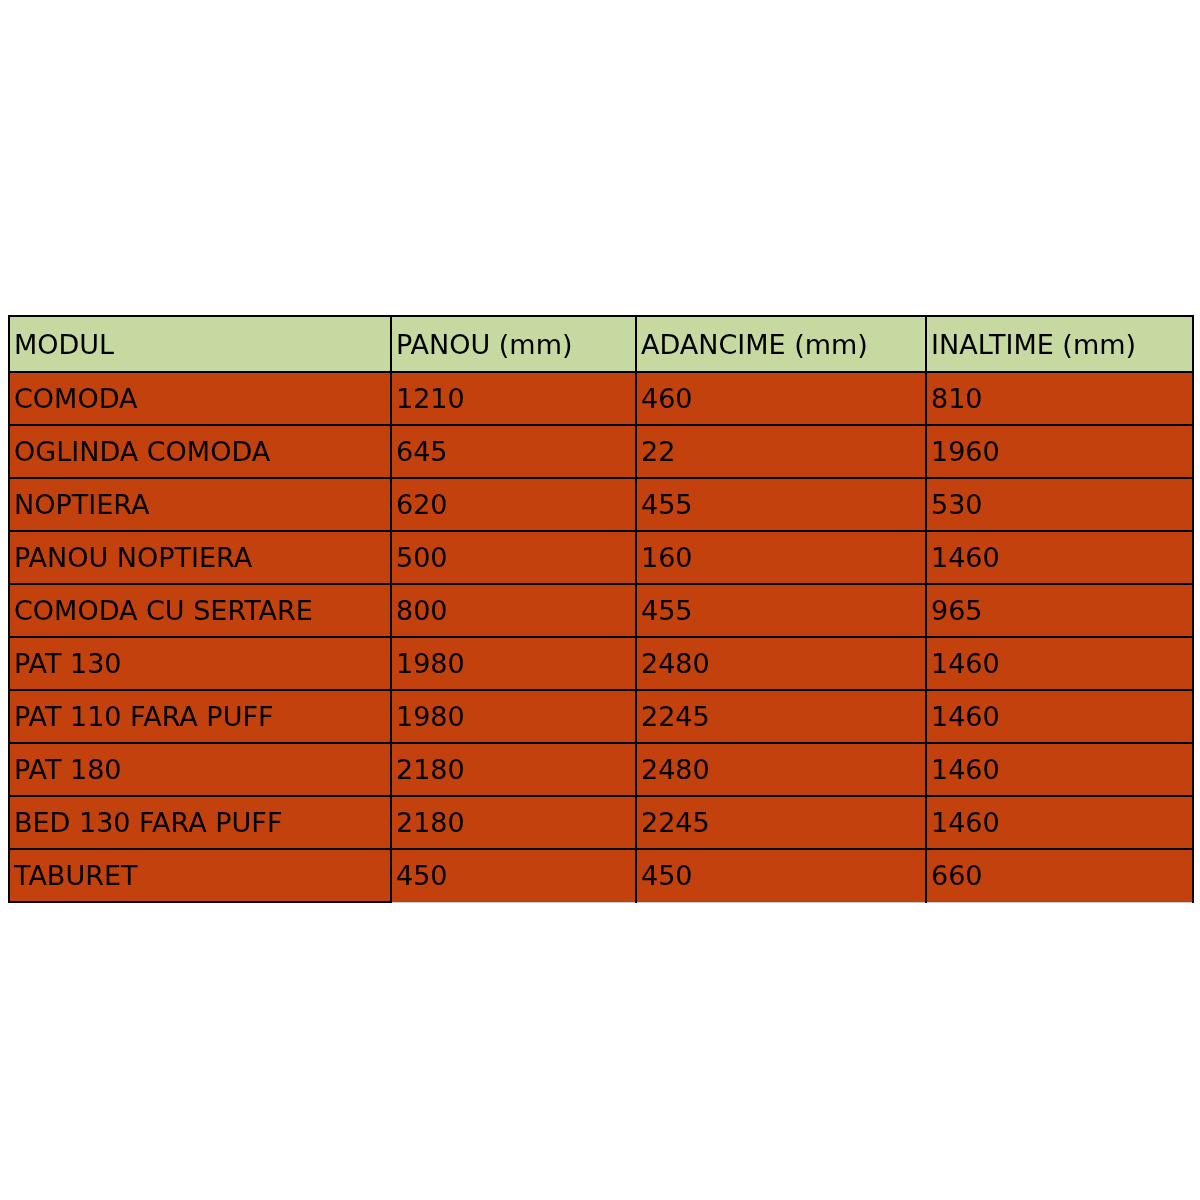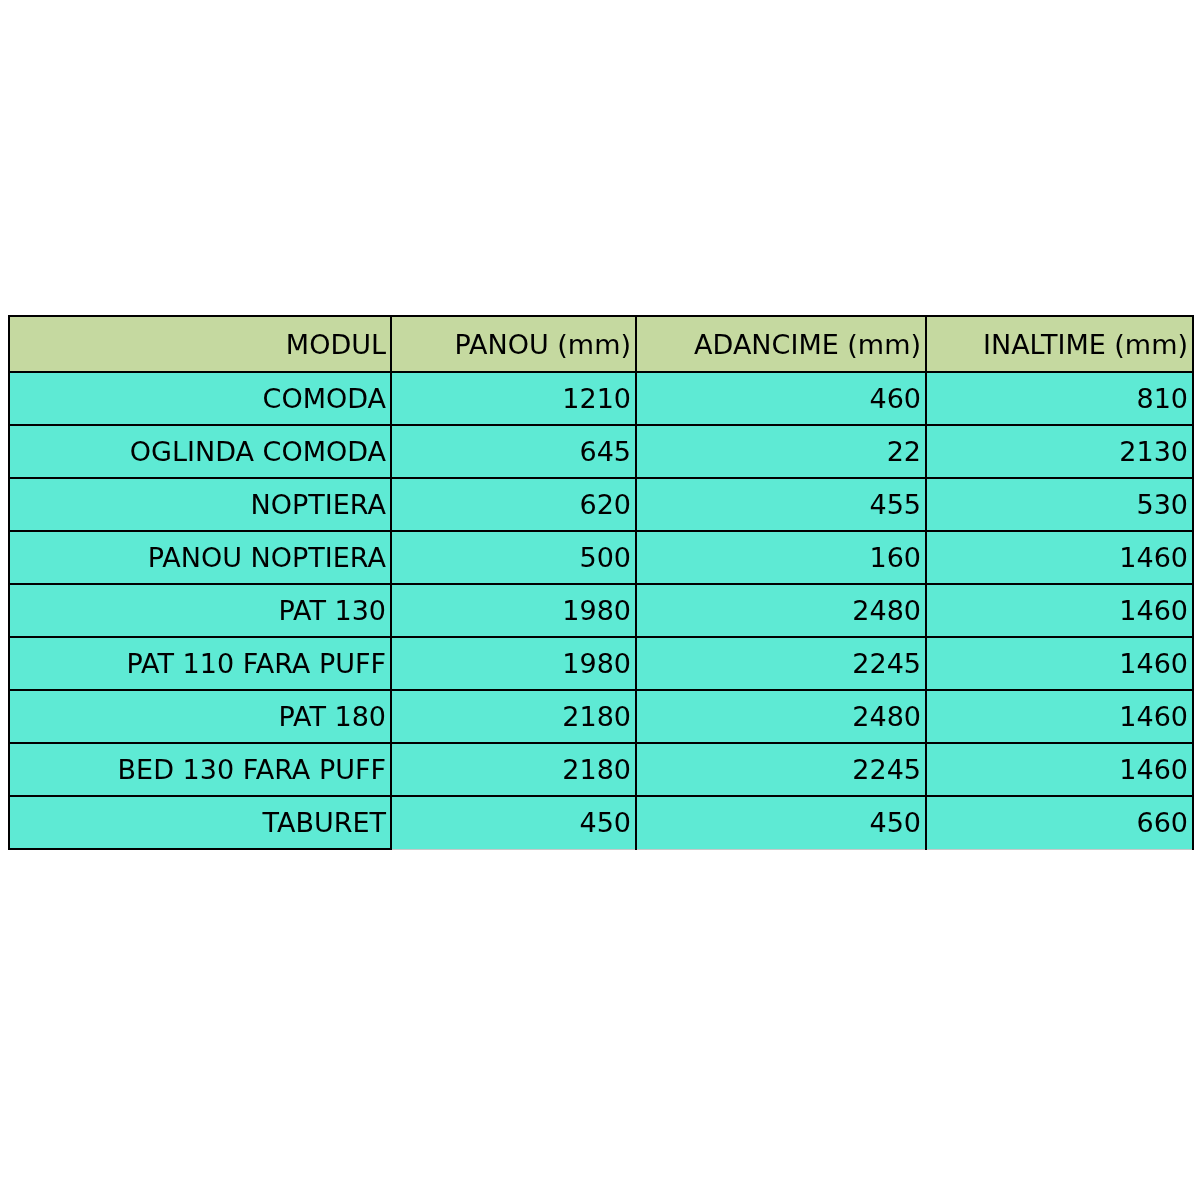--- a/index.html
+++ b/index.html
@@ -26,36 +26,36 @@
     width: 1184px;
   }
   table.dim-table col.c0 { width: 382px; }
   table.dim-table col.c1 { width: 245px; }
   table.dim-table col.c2 { width: 290px; }
   table.dim-table col.c3 { width: 267px; }
 
   table.dim-table th,
   table.dim-table td {
     border: 2px solid #000000;
-    text-align: right;
+    text-align: left;
     vertical-align: middle;
     color: #000000;
     font-size: 27px;
     font-weight: normal;
     height: 51px;
     padding: 0 4px;
     white-space: nowrap;
     overflow: hidden;
   }
   table.dim-table thead th {
     background: #c5d9a0;
     height: 54px;
   }
   table.dim-table tbody td {
-    background: #5eead4;
+    background: #c2410c;
   }
   
   table.dim-table tbody tr:last-child td.light-bottom {
     border-bottom: 1px solid #c8c8c8;
     margin-left: 12px;
   }
 </style>
 </head>
 <body>
 
@@ -79,33 +79,39 @@
       <tr>
         <td>COMODA</td>
         <td>1210</td>
         <td>460</td>
         <td>810</td>
       </tr>
       <tr>
         <td>OGLINDA COMODA</td>
         <td>645</td>
         <td>22</td>
-        <td>2130</td>
+        <td>1960</td>
       </tr>
       <tr>
         <td>NOPTIERA</td>
         <td>620</td>
         <td>455</td>
         <td>530</td>
       </tr>
       <tr>
         <td>PANOU NOPTIERA</td>
         <td>500</td>
         <td>160</td>
         <td>1460</td>
+      </tr>
+      <tr>
+        <td>COMODA CU SERTARE</td>
+        <td>800</td>
+        <td>455</td>
+        <td>965</td>
       </tr>
       <tr>
         <td>PAT 130</td>
         <td>1980</td>
         <td>2480</td>
         <td>1460</td>
       </tr>
       <tr>
         <td>PAT 110 FARA PUFF</td>
         <td>1980</td>

